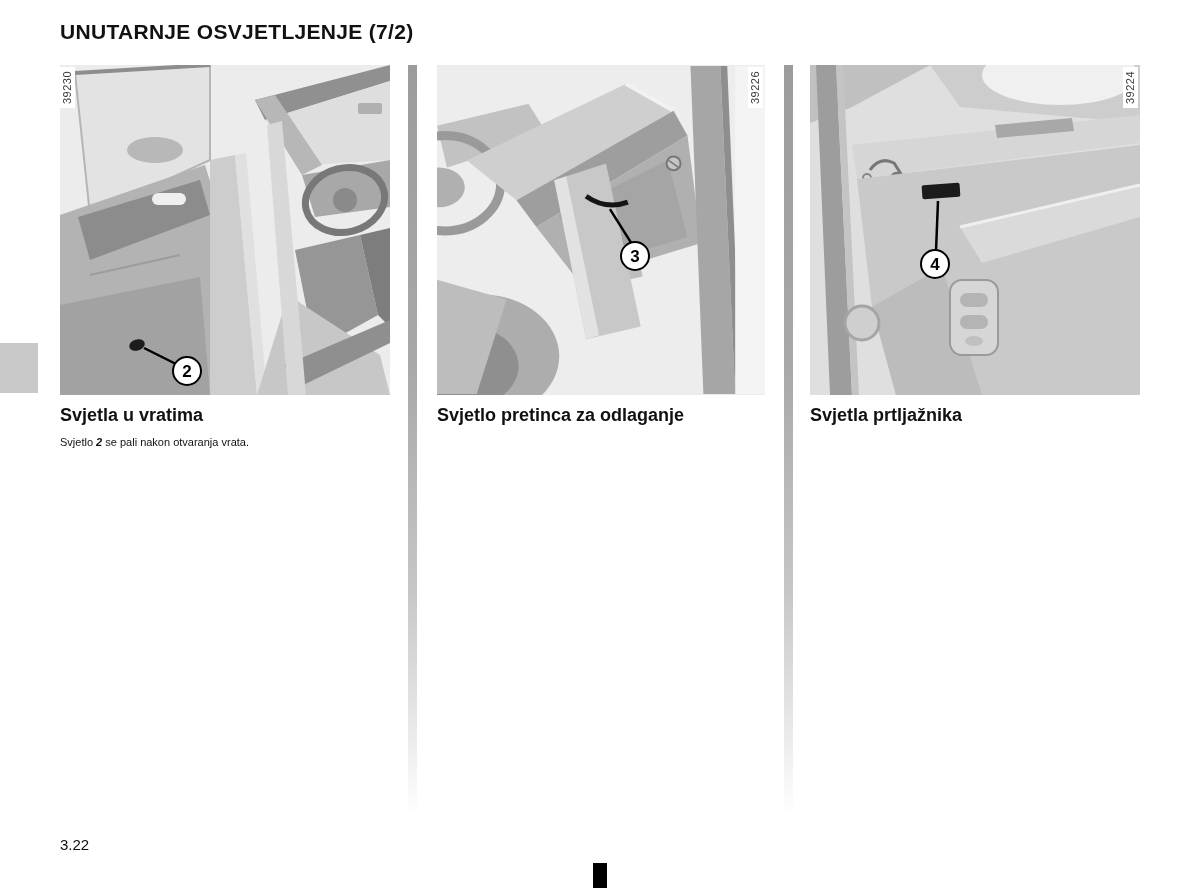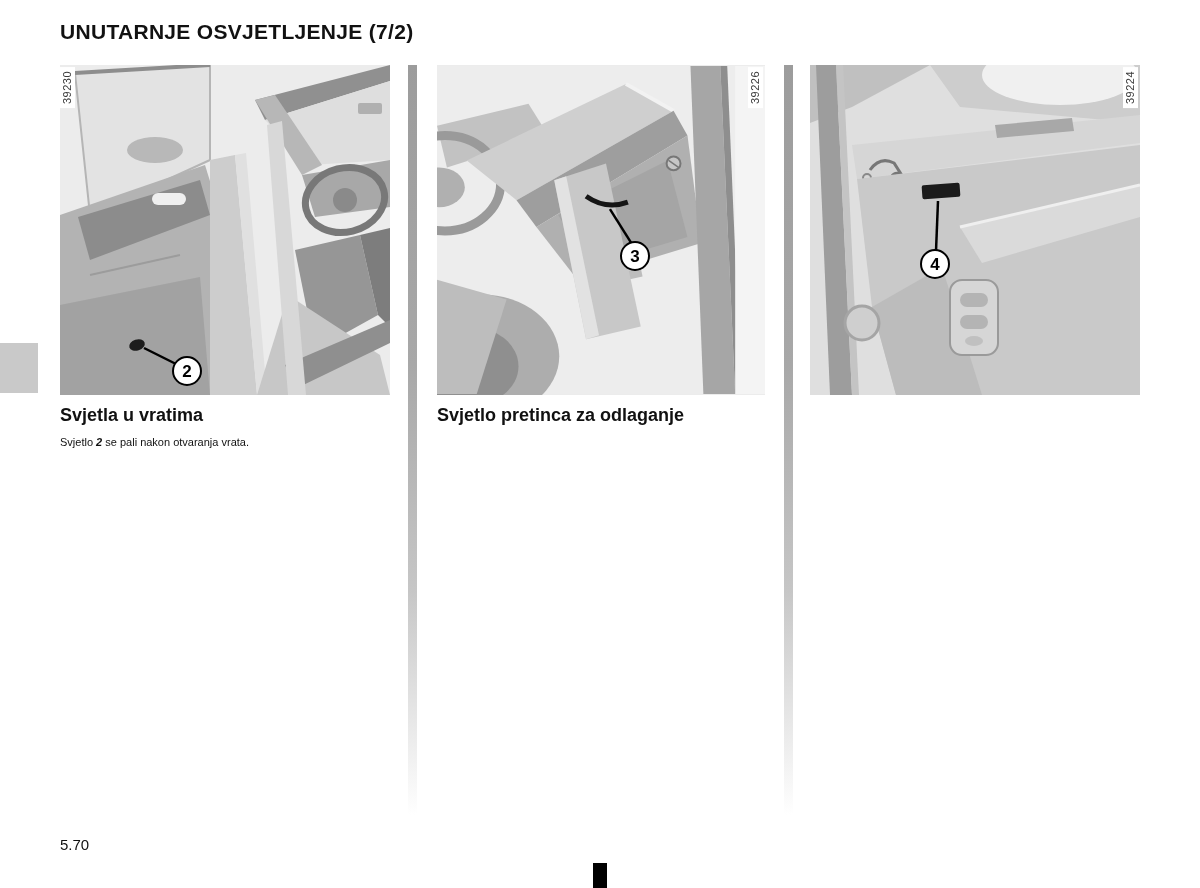--- a/index.html
+++ b/index.html
@@ -151,23 +151,24 @@
 
         <circle cx="52" cy="258" r="17" fill="#cfcfcf" stroke="#a5a5a5" stroke-width="3"></circle>
 
         <rect x="112" y="119" width="38" height="14" rx="2" fill="#1b1b1b" transform="rotate(-4 131 126)"></rect>
 
         <line x1="128" y1="136" x2="126" y2="186" stroke="#000" stroke-width="2.5"></line>
       </svg>
       <div class="fig-label tr">39224</div>
       <div class="callout co3">4</div>
     </div>
+    <h2 class="heading">Svjetla prtljažnika</h2>
   </div>
 
   <div class="divider div1"></div>
   <div class="divider div2"></div>
 
   <div class="side-tab"></div>
 
-  <div class="page-number">5.70</div>
+  <div class="page-number">3.22</div>
   <div class="footer-mark"></div>
 
 </div>
 
 </body></html>

